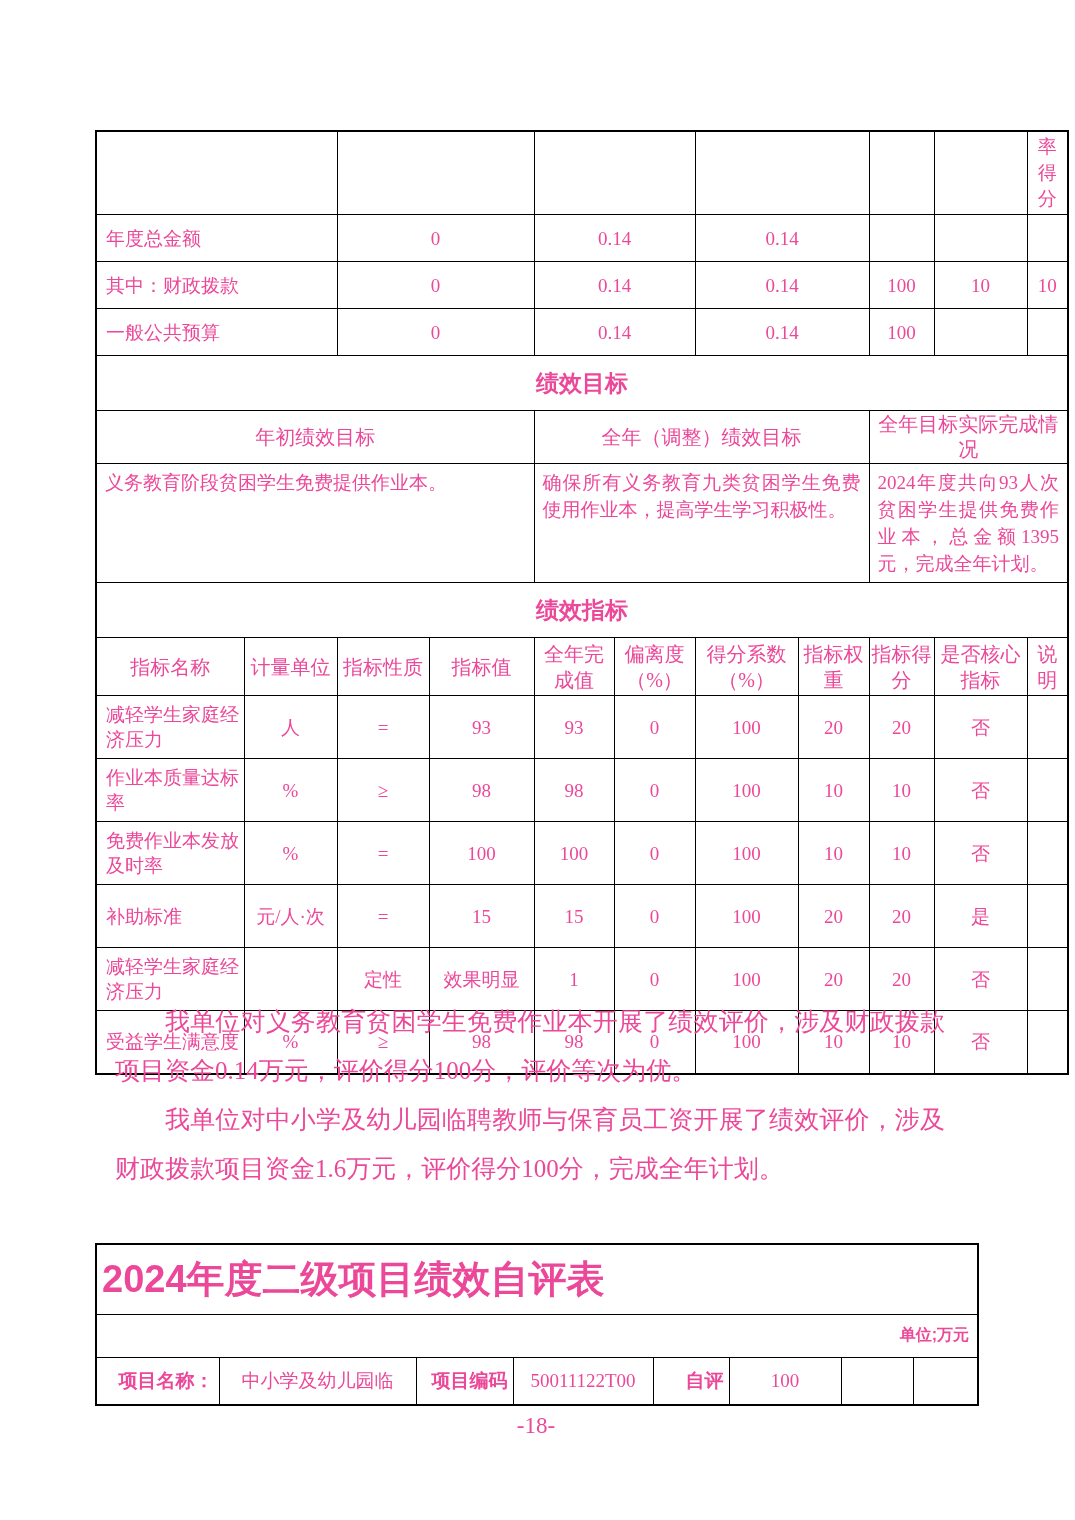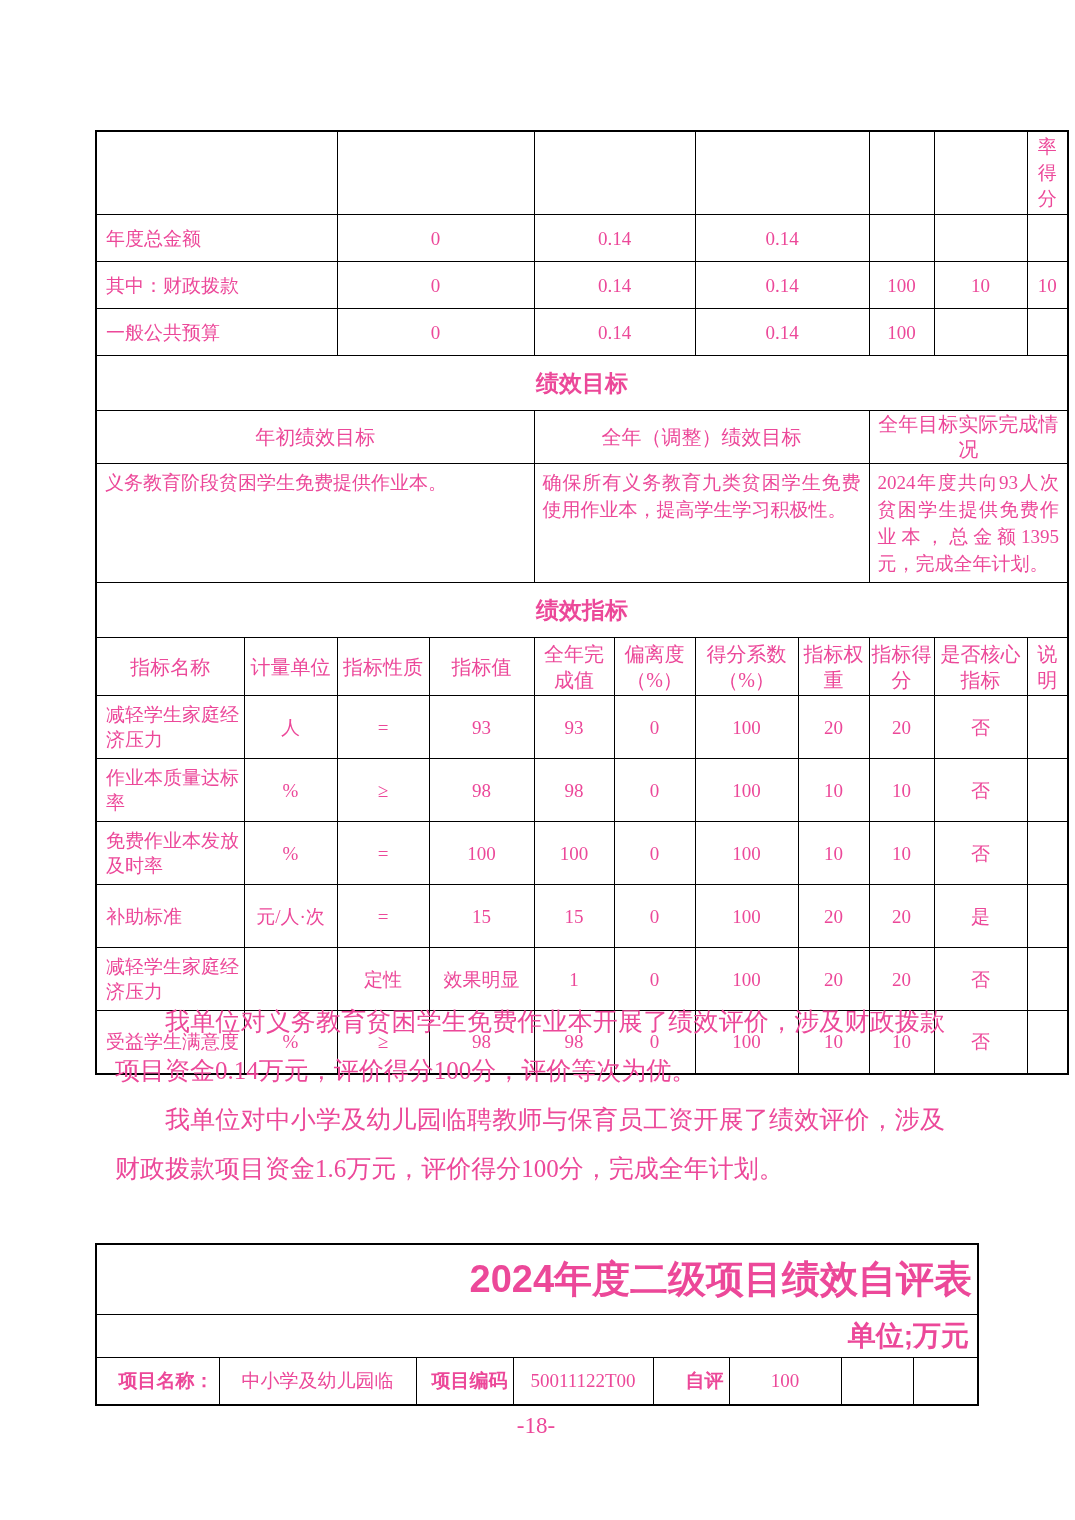--- a/index.html
+++ b/index.html
@@ -64,31 +64,31 @@
   }
   .self-table td{
     border:1px solid #000;
     font-size:19px;
     vertical-align:middle;
     padding:1px 5px;
     overflow:hidden;
   }
   tr.self-title{height:70px;}
   tr.self-title td{
-    text-align:right;
+    text-align:left;
     font-family:"Liberation Sans","DejaVu Sans",sans-serif;
     font-weight:bold;
     font-size:38px;
   }
   tr.unit-row{height:43px;}
   tr.unit-row td{
     text-align:right;
     font-family:"Liberation Sans","DejaVu Sans",sans-serif;
     font-weight:bold;
-    font-size:28px;
+    font-size:16px;
     padding-right:8px;
   }
   tr.self-data{height:48px;}
   tr.self-data td{text-align:center;}
   tr.self-data td.bold-label{
     font-family:"Liberation Sans","DejaVu Sans",sans-serif;
     font-weight:bold;
     text-align:right;
     padding-left:1px;
   }

